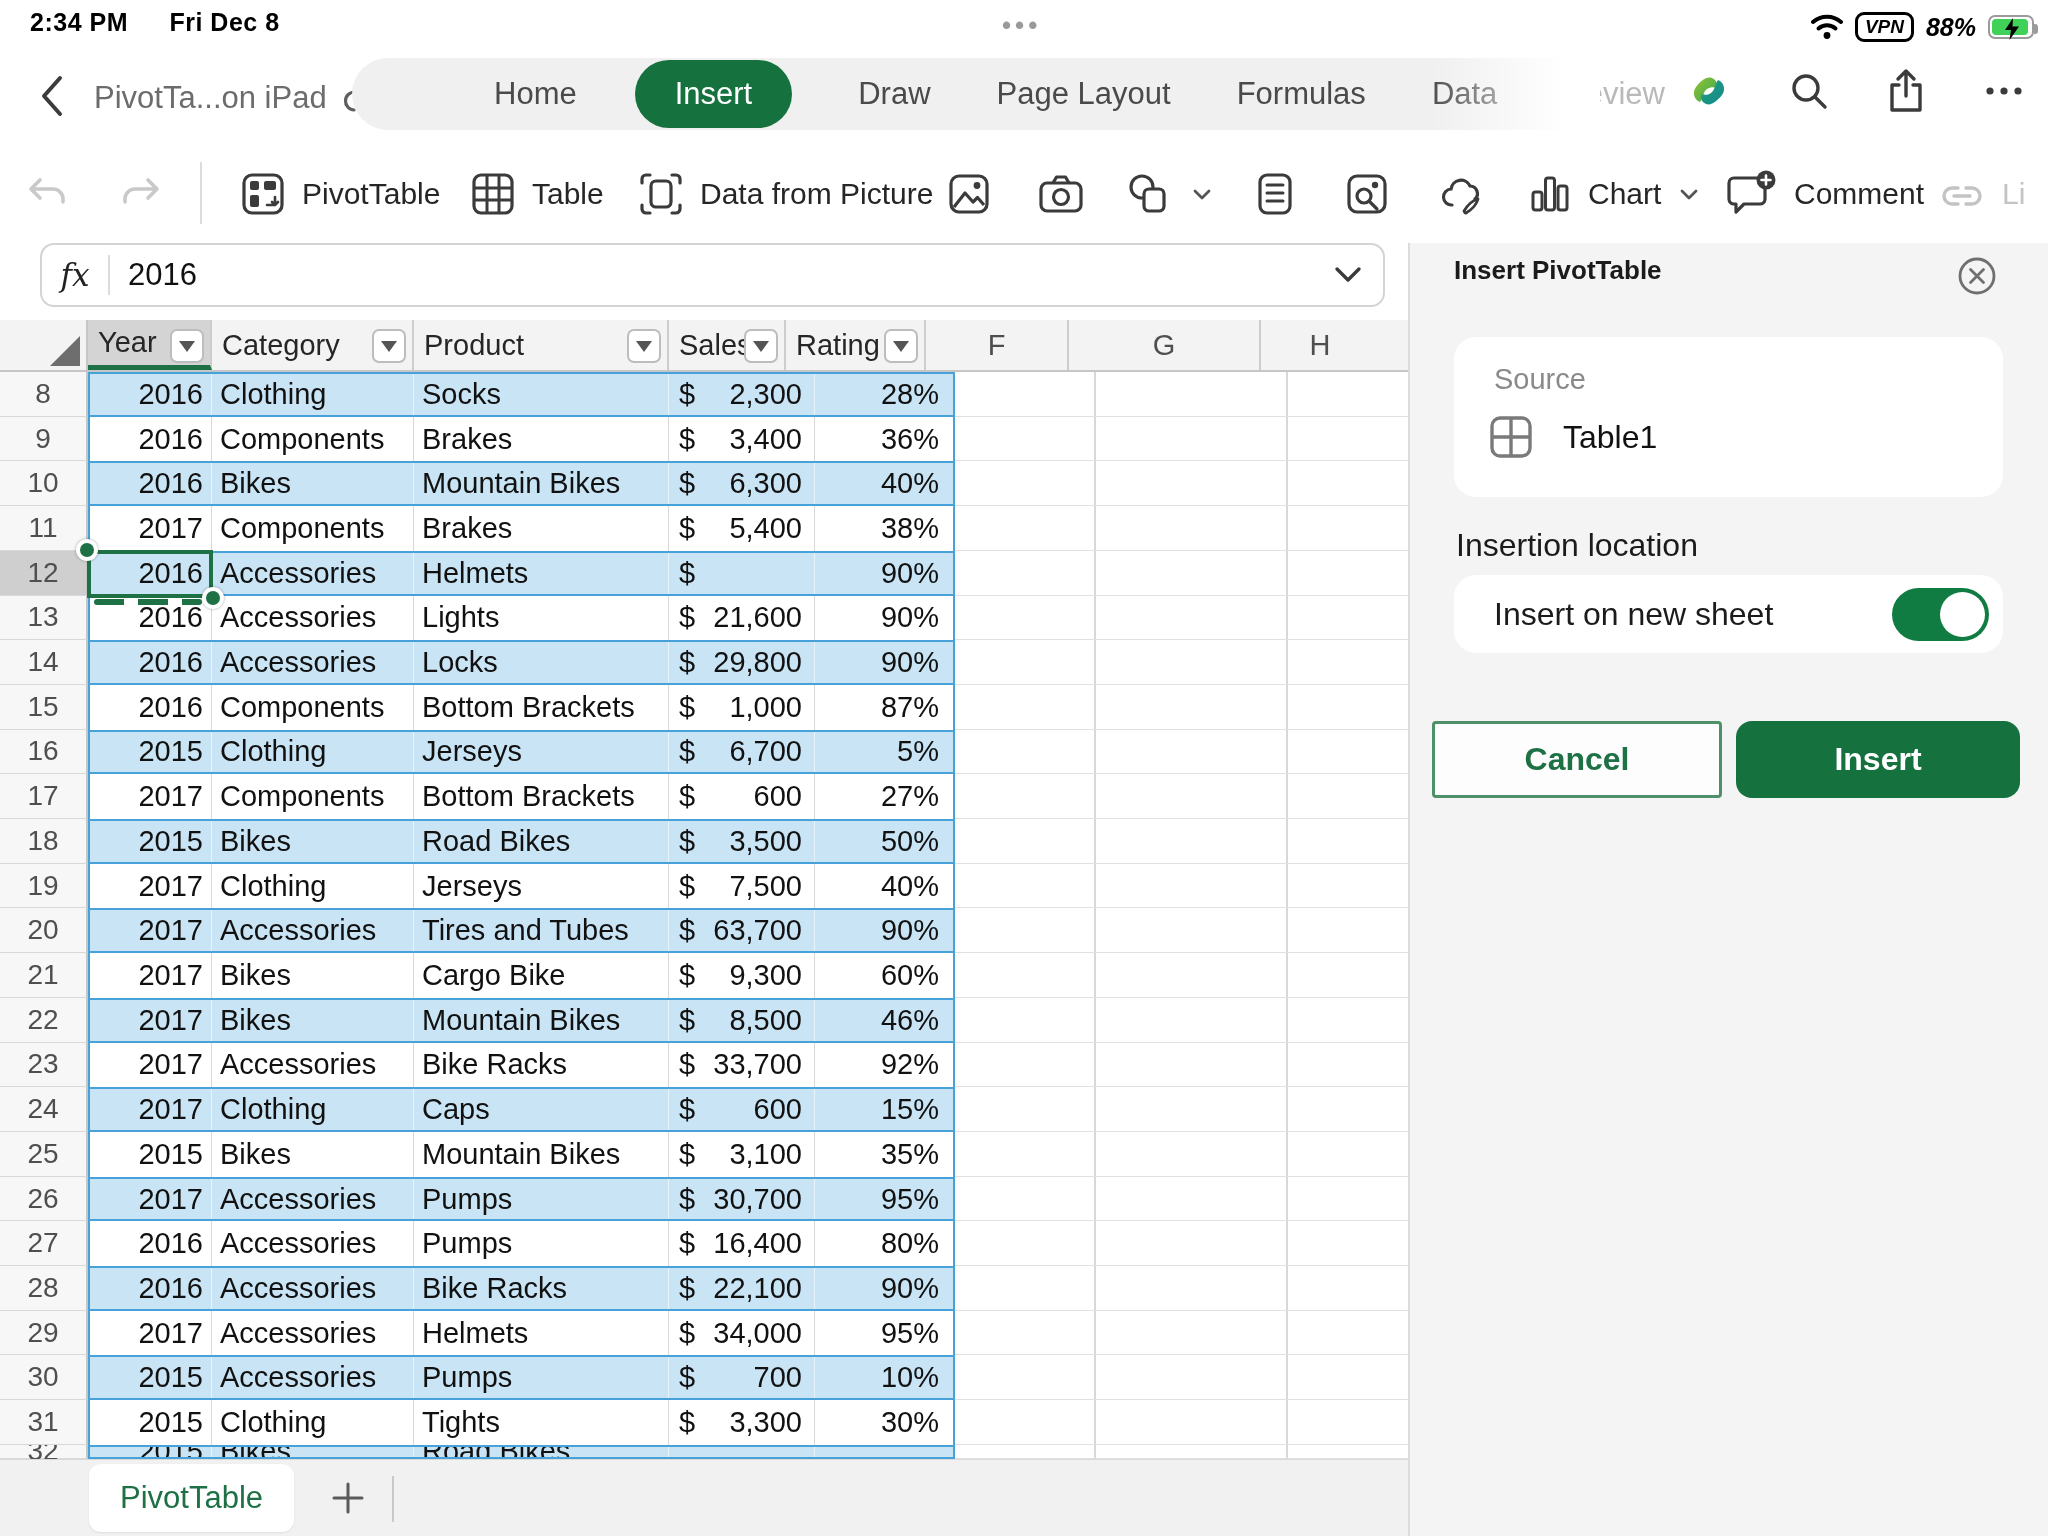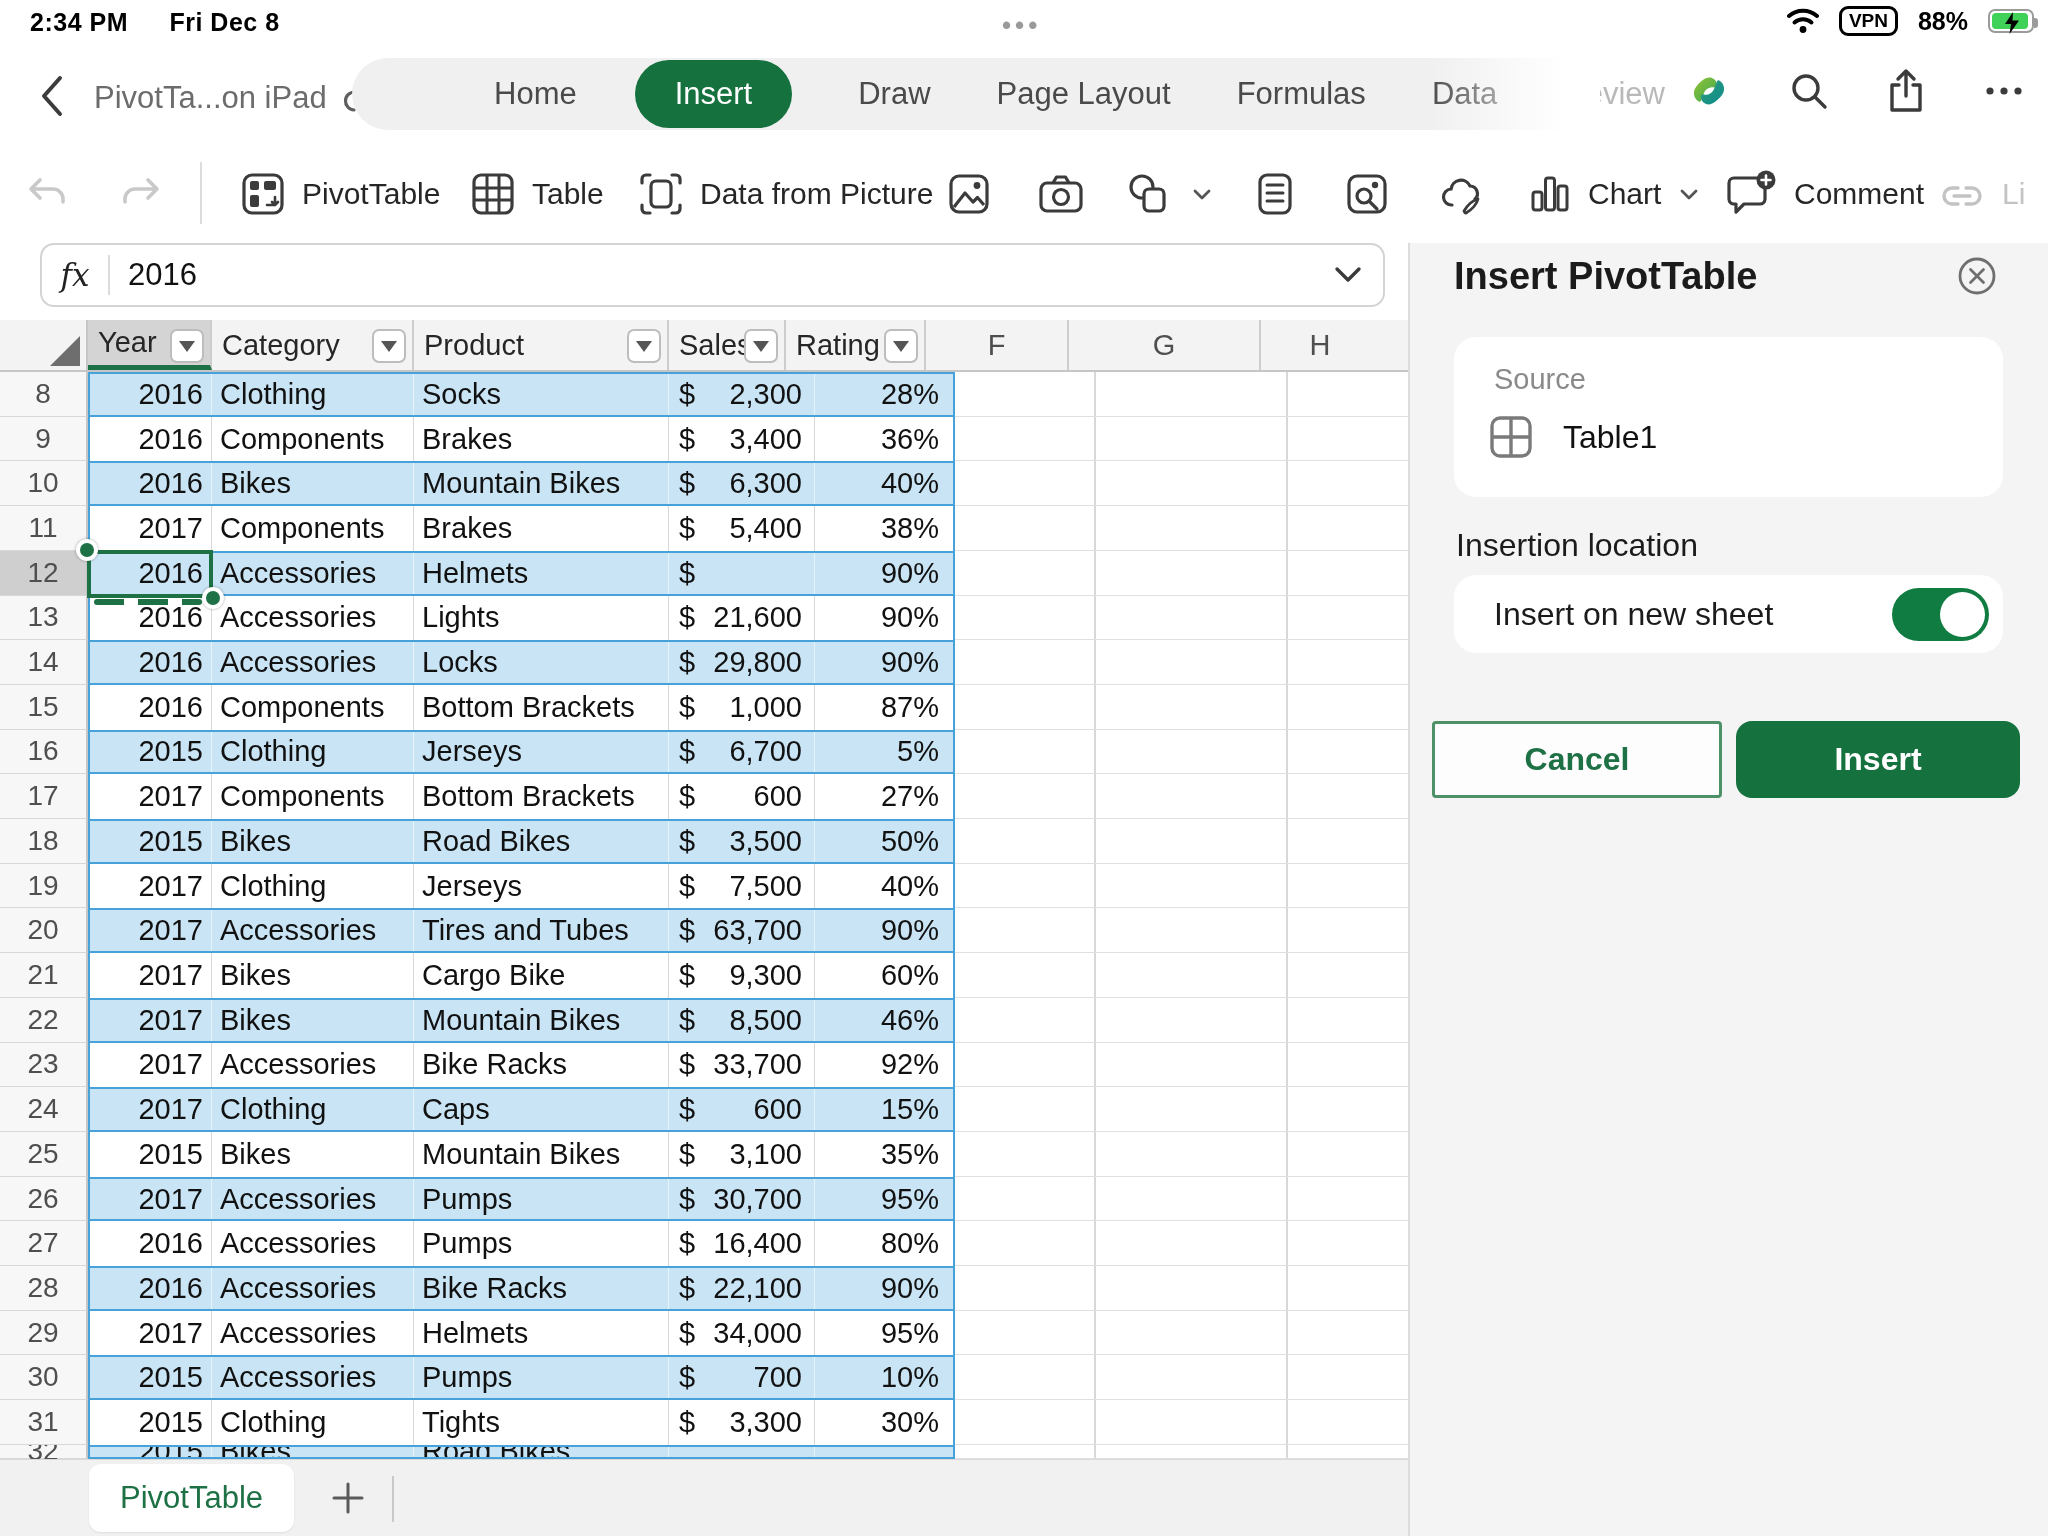--- a/index.html
+++ b/index.html
@@ -7,21 +7,21 @@
   #root {
     position: relative; width: 2048px; height: 1536px;
     background: #fff; overflow: hidden;
     font-family: "Liberation Sans", sans-serif; color:#111;
   }
   
   #statusbar { position:absolute; left:0; top:0; width:2048px; height:44px; }
   #status-left { position:absolute; left:30px; top:8px; font-size:25px; font-weight:bold; color:#000; letter-spacing:.5px;}
   #status-left .date { margin-left:34px; }
   #status-dots { position:absolute; left:1002px; top:10px; color:#9a9a9a; font-size:26px; letter-spacing:4px; font-weight:bold;}
-  #status-right { position:absolute; right:14px; top:6px; display:flex; align-items:center; gap:20px; }
+  #status-right { position:absolute; right:14px; top:12px; display:flex; align-items:center; gap:12px;font-style:italic; }
   .vpn-badge { border:3px solid #000; border-radius:9px; font-size:19px; font-weight:bold; padding:1px 7px; color:#000;}
   .batt-pct { font-size:25px; font-weight:bold; color:#000;}
   .battery { position:relative; width:46px; height:24px; border:2px solid #9b9b9b; border-radius:7px; background:#fff;}
   .battery .fill { position:absolute; left:2px; top:2px; bottom:2px; width:36px; background:#3fd158; border-radius:4px;}
   .battery .nub { position:absolute; right:-6px; top:7px; width:4px; height:10px; background:#9b9b9b; border-radius:0 3px 3px 0;}
   .battery svg { position:absolute; left:10px; top:0px; }
   
   #ribbon { position:absolute; left:0; top:44px; width:2048px; height:104px; background:#fff;padding-left:16px; }
   #back-btn { position:absolute; left:30px; top:26px; width:46px; height:52px; }
   #doc-title { position:absolute; left:94px; top:36px; font-size:31px; color:#6c6c6c; }
@@ -76,21 +76,21 @@
   #sel-border { position:absolute; left:87px; top:550px; width:126px; height:48px; border:4px solid #1E7145; pointer-events:none; }
   .sel-handle { position:absolute; width:22px; height:22px; border-radius:50%; background:#1E7145; border:4px solid #fff; box-shadow:0 0 3px rgba(0,0,0,.35); pointer-events:none; }
   #sel-dash { position:absolute; left:94px; top:599px; width:108px; height:6px; background:repeating-linear-gradient(90deg,#1E7145 0 30px, transparent 30px 44px); border-radius:3px; pointer-events:none;}
   
   #sheetbar { position:absolute; left:0; top:1459px; width:1408px; height:77px; background:#f1f1f1; border-top:1px solid #dadada; }
   #sheettab { position:absolute; left:89px; top:4px; width:205px; height:68px; background:#fff; border-radius:12px; display:flex; align-items:center; justify-content:center; font-size:31px; color:#1E7145; box-shadow:0 1px 2px rgba(0,0,0,.08); }
   #addsheet { position:absolute; left:320px; top:10px; width:56px; height:56px; display:flex; align-items:center; justify-content:center; }
   #sheetbar .divider { position:absolute; left:392px; top:16px; width:2px; height:46px; background:#c9c9c9; }
   
   #panel { position:absolute; left:1408px; top:243px; width:640px; height:1293px; background:#f4f4f5; border-left:2px solid #dcdcdc; }
-  #panel-title { position:absolute; left:44px; top:12px; font-size:38px; font-weight:bold; color:#1b1b1b;text-align:right; }
+  #panel-title { position:absolute; left:44px; top:12px; font-size:26px; font-weight:bold; color:#1b1b1b;text-align:right; }
   #panel-close { position:absolute; left:543px; top:9px; width:48px; height:48px; }
   .pcard { position:absolute; left:44px; width:549px; background:#fff; border-radius:22px; }
   #card-source { top:94px; height:160px; }
   #src-label { position:absolute; left:40px; top:26px; font-size:29px; color:#8a8a8a; }
   #src-row { position:absolute; left:33px; top:76px; display:flex; align-items:center; gap:28px; }
   #src-value { font-size:32px; color:#111; }
   #insloc-label { position:absolute; left:46px; top:284px; font-size:32px; color:#1b1b1b; }
   #card-toggle { top:332px; height:78px; display:flex; align-items:center; padding-left:40px; }
   #toggle-label { font-size:32px; color:#1b1b1b; }
   .toggle { position:absolute; right:14px; top:13px; width:97px; height:53px; border-radius:27px; background:#c8c8c8; }

